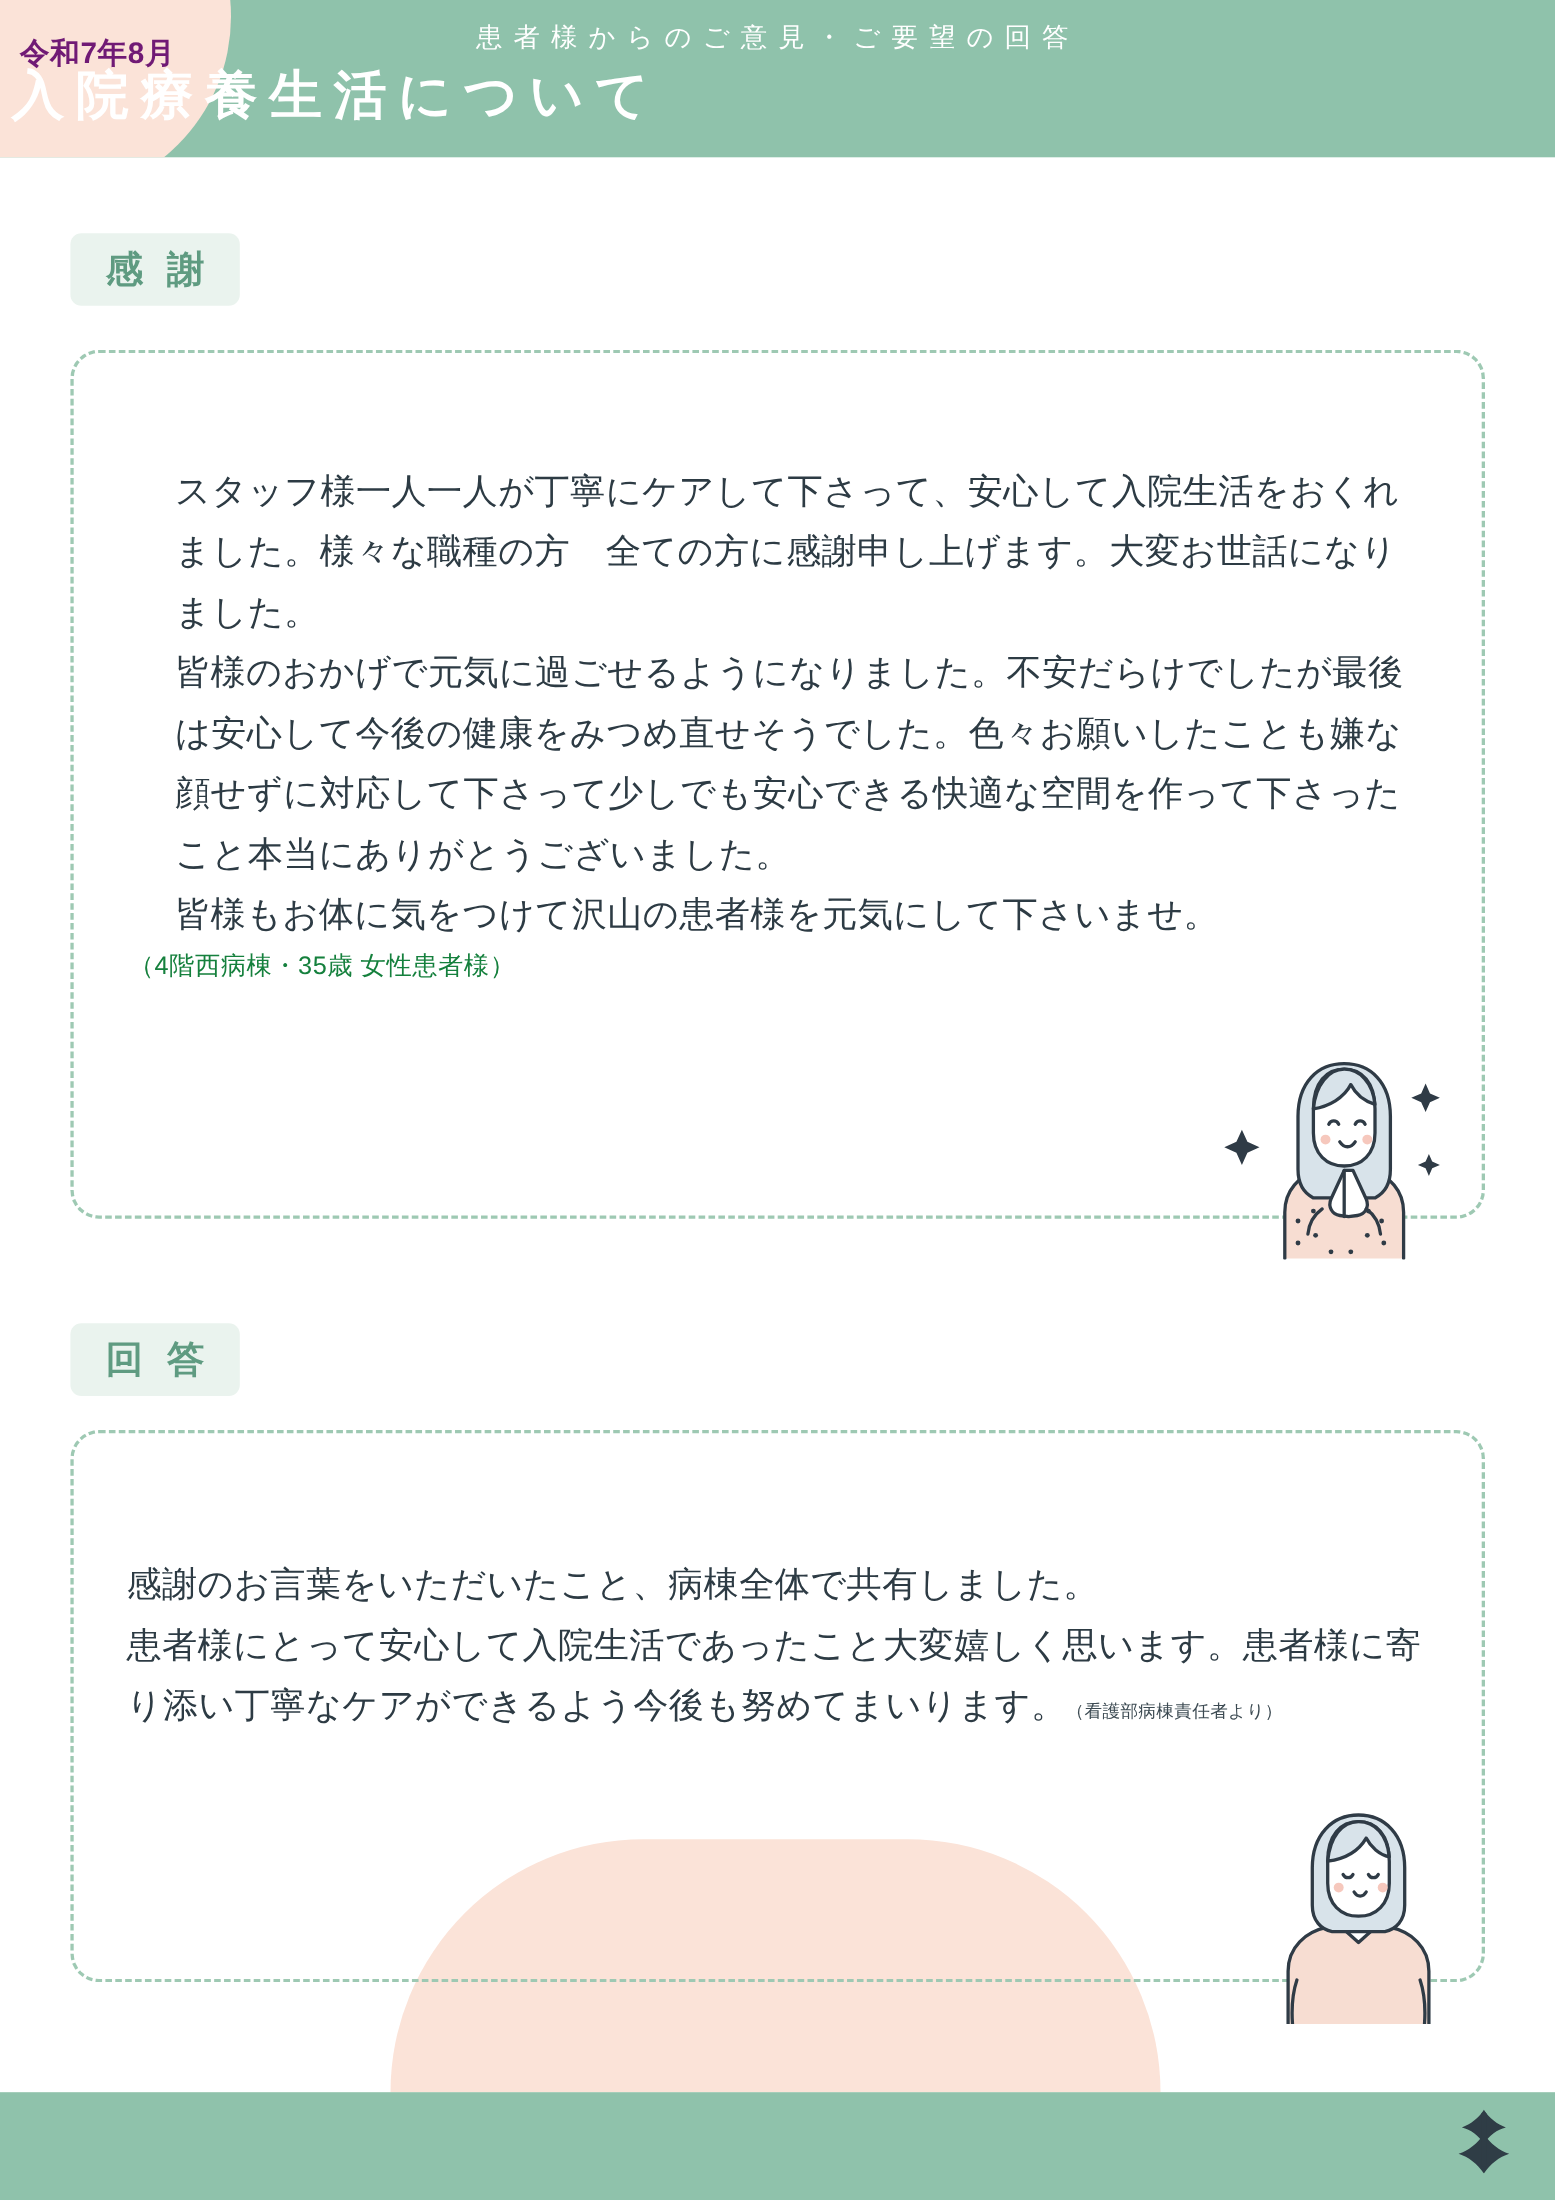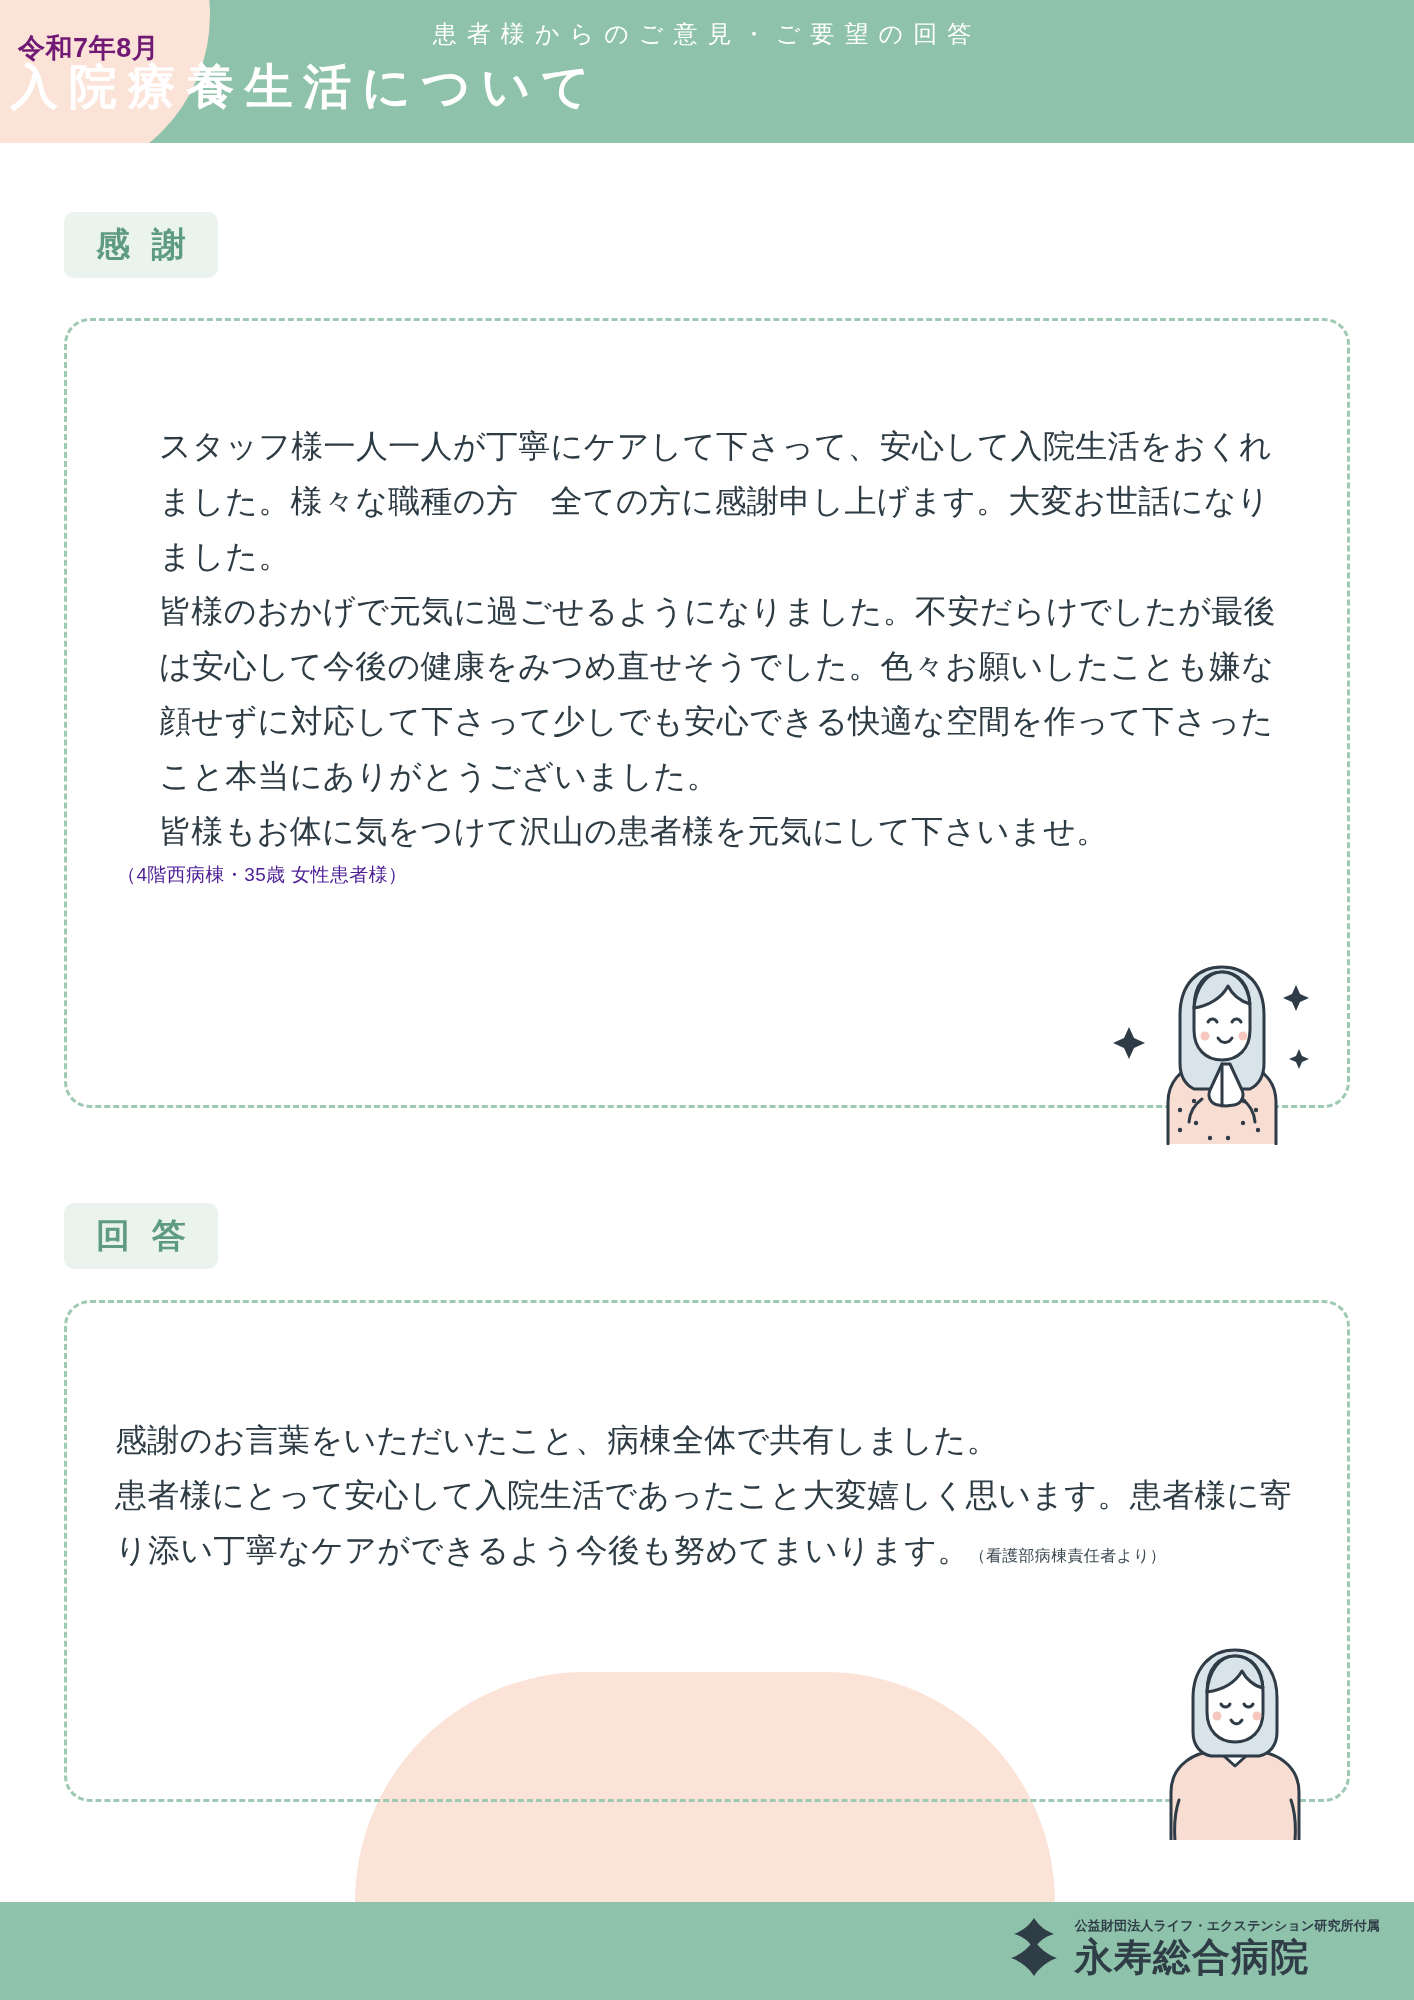--- a/index.html
+++ b/index.html
@@ -126,22 +126,22 @@
     color: #2d3b44;
     letter-spacing: 0.01em;
     white-space: pre-wrap;
   }
   .box-kansha .box-text { top: 98px; margin-left: 44px; }
   .box-kaito .box-text  { top: 110px; }
 
   .attribution {
     position: absolute;
     left: 50px;
-    font-size: 19px;
-    color: #4c1d95;
+    font-size: 23px;
+    color: #15803d;
     letter-spacing: 0.02em;
   }
   .box-kansha .attribution { top: 541px; }
 
   .inline-attrib {
     font-size: 16px;
     letter-spacing: 0.02em;
     color: #3c4a52;
   }
 
@@ -297,18 +297,14 @@
   <div class="footer-logo-wrap">
     <div class="footer-mark">
       <svg width="62" height="62" viewBox="0 0 62 62" xmlns="http://www.w3.org/2000/svg">
         <g fill="#2f3d46">
           <path d="M31 4 c-5 8 -12 13 -20 16 c8 2 15 7 20 15 c5 -8 12 -13 20 -15 c-8 -3 -15 -8 -20 -16 z"></path>
           <path d="M31 26 c-6 9 -14 15 -23 18 c9 3 17 9 23 18 c6 -9 14 -15 23 -18 c-9 -3 -17 -9 -23 -18 z"></path>
           <rect x="28.5" y="6" width="5" height="50" rx="2.5"></rect>
         </g>
       </svg>
     </div>
-    <div>
-      <div class="footer-org-line">公益財団法人ライフ・エクステンション研究所付属</div>
-      <div class="footer-hospital">永寿総合病院</div>
-    </div>
   </div>
 </div>
 
 </body></html>

